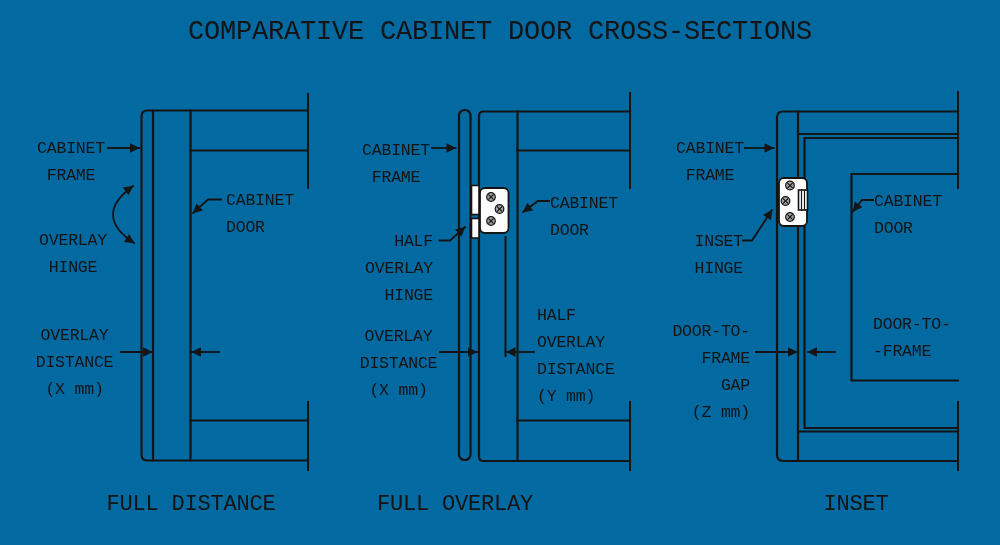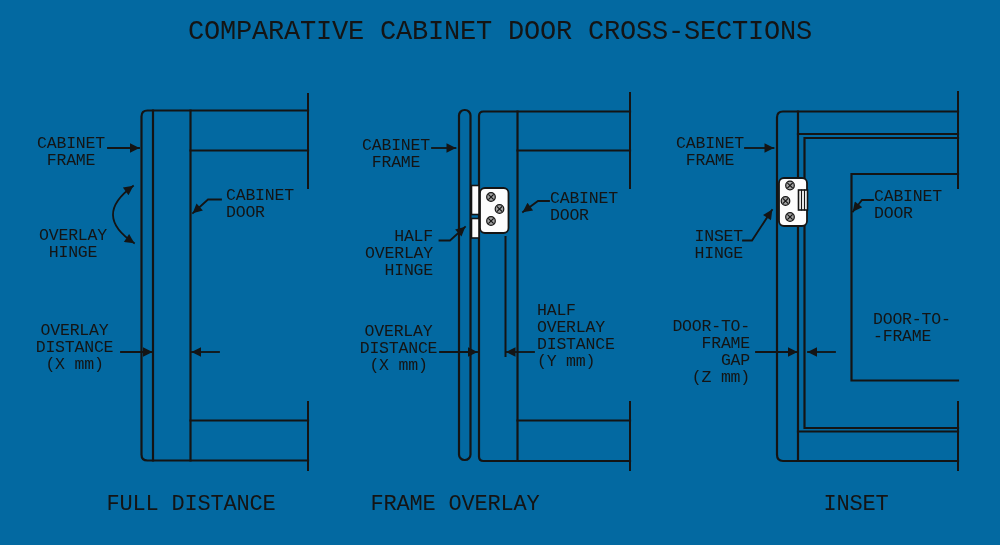--- a/index.html
+++ b/index.html
@@ -6,21 +6,21 @@
   #stage{
     position:relative;width:1000px;height:545px;background:#0369a1;
     font-family:Liberation Mono, monospace;color:#141414;overflow:hidden;
   }
   #linework{position:absolute;left:0;top:0;width:1000px;height:545px;}
   .title{
     position:absolute;left:0;top:17px;width:1000px;text-align:center;
     font-size:27px;letter-spacing:-0.2px;white-space:pre-line;
   }
   .lbl{
-    position:absolute;font-size:16.5px;line-height:17px;letter-spacing:-0.2px;
+    position:absolute;font-size:16.5px;line-height:27px;letter-spacing:-0.2px;
     white-space:pre-line;
   }
   .lbl.c{text-align:center;}
   .lbl.r{text-align:right;}
   .lbl.l{text-align:left;}
   .caption{
     position:absolute;top:492px;width:200px;text-align:center;
     font-size:22px;letter-spacing:-0.2px;white-space:pre-line;
   }
 </style>
@@ -145,21 +145,21 @@
 HINGE</div>
   <div class="lbl l" style="left:550px;top:190px;width:100px;">CABINET
 DOOR</div>
   <div class="lbl c" style="left:352px;top:323px;width:93px;">OVERLAY
 DISTANCE
 (X mm)</div>
   <div class="lbl l" style="left:537px;top:302px;width:110px;">HALF
 OVERLAY
 DISTANCE
 (Y mm)</div>
-  <div class="caption" style="left:355px;">FRAME OVERLAY</div>
+  <div class="caption" style="left:355px;">FULL OVERLAY</div>
 
   <div class="lbl c" style="left:664px;top:135px;width:92px;">CABINET
 FRAME</div>
   <div class="lbl r" style="left:650px;top:228px;width:93px;">INSET
 HINGE</div>
   <div class="lbl l" style="left:874px;top:188px;width:100px;">CABINET
 DOOR</div>
   <div class="lbl r" style="left:657px;top:318px;width:93px;">DOOR-TO-
 FRAME
 GAP

